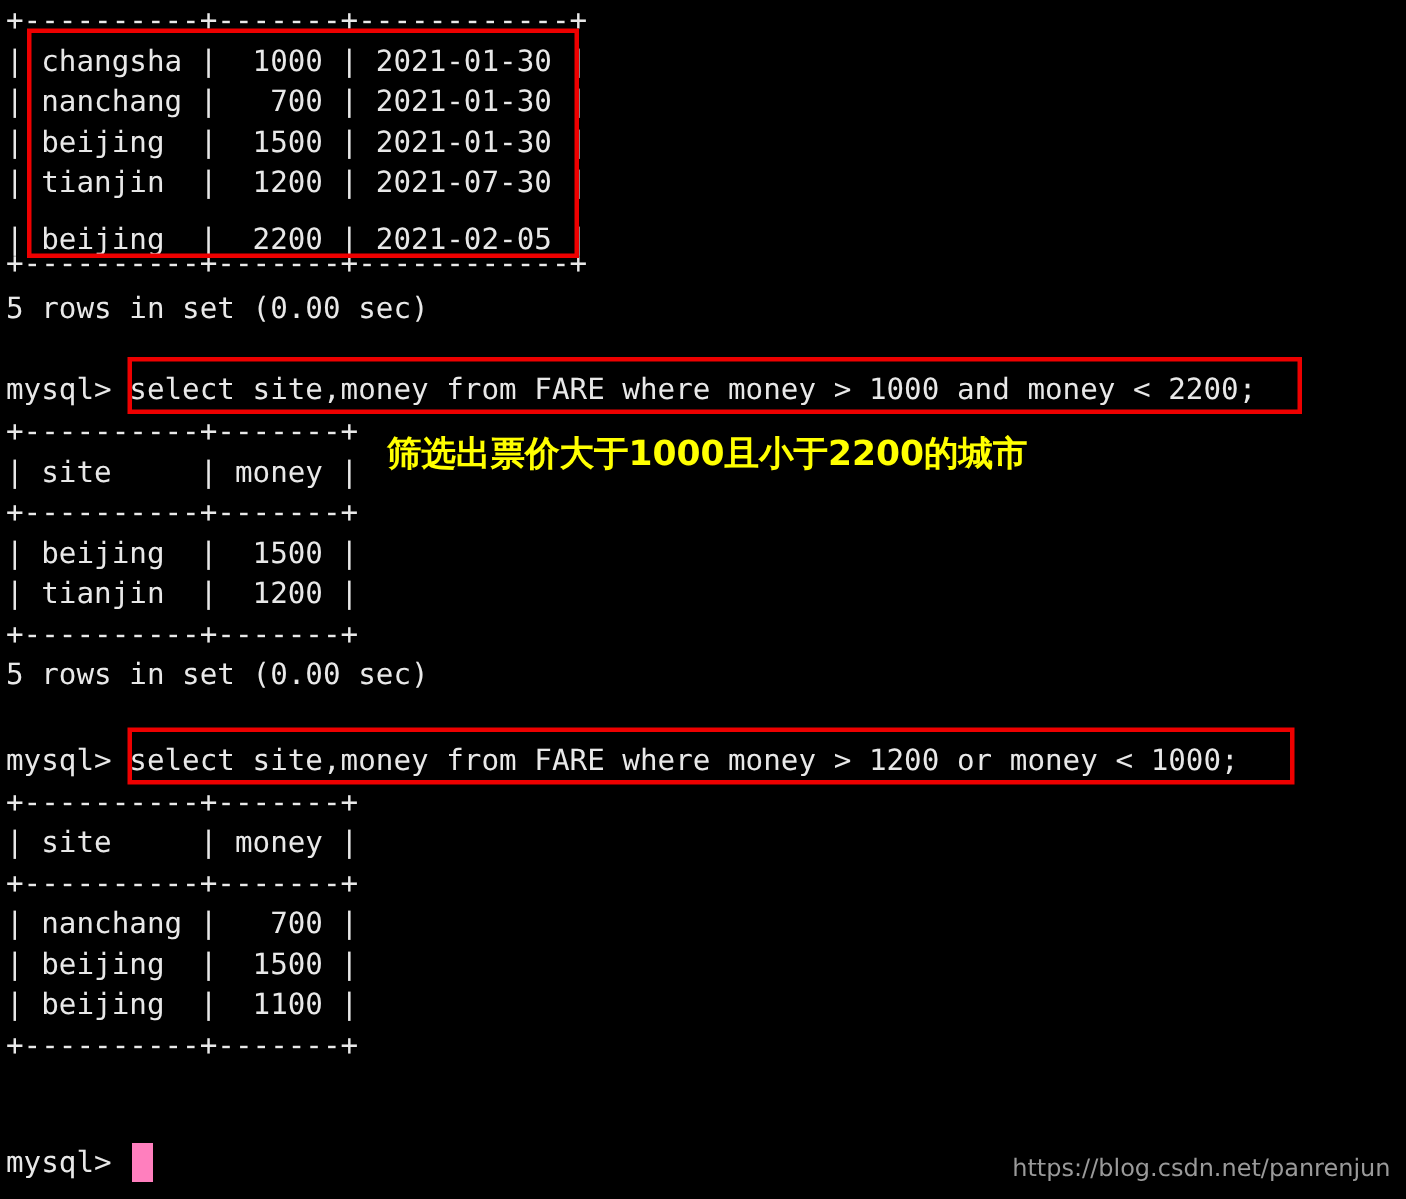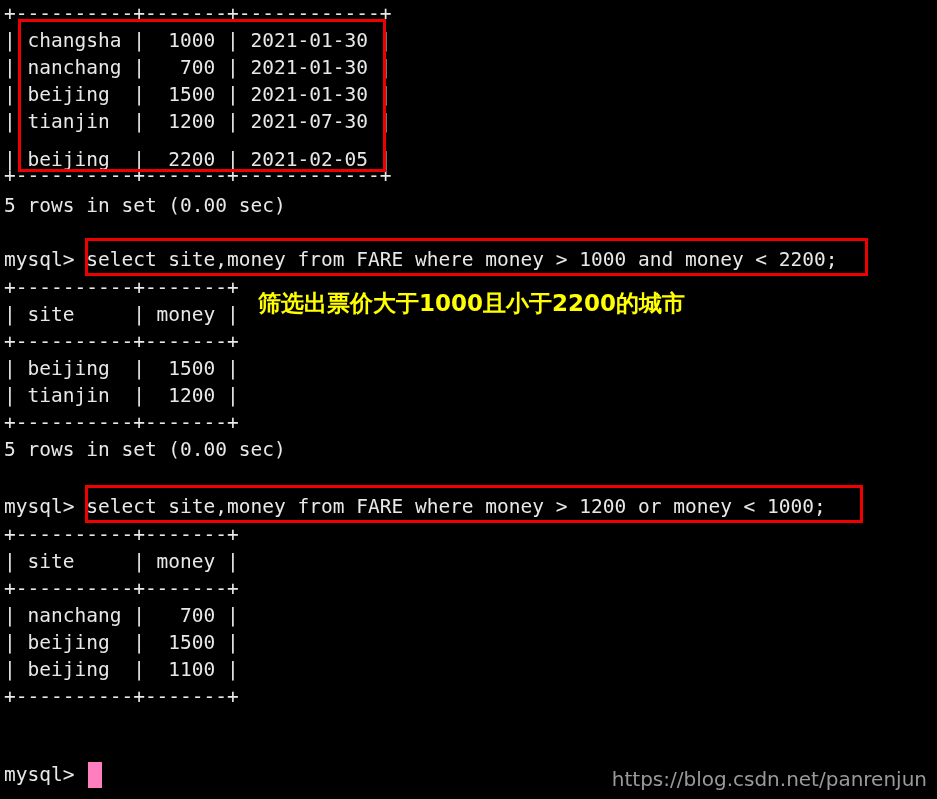--- a/index.html
+++ b/index.html
@@ -54,21 +54,21 @@
 
   .cursor-block {
     position: absolute;
     background: #ff7fbe;
   }
 
   .watermark {
     position: absolute;
     color: #9a9a9a;
     font-family: "DejaVu Sans", sans-serif;
-    font-size: 20px;
+    font-size: 16px;
     line-height: 20px;
     white-space: nowrap;
   }
 </style>
 </head>
 <body>
 
 <div id="terminal">
 
   <div class="term-line" style="top:0px;">+----------+-------+------------+</div>

